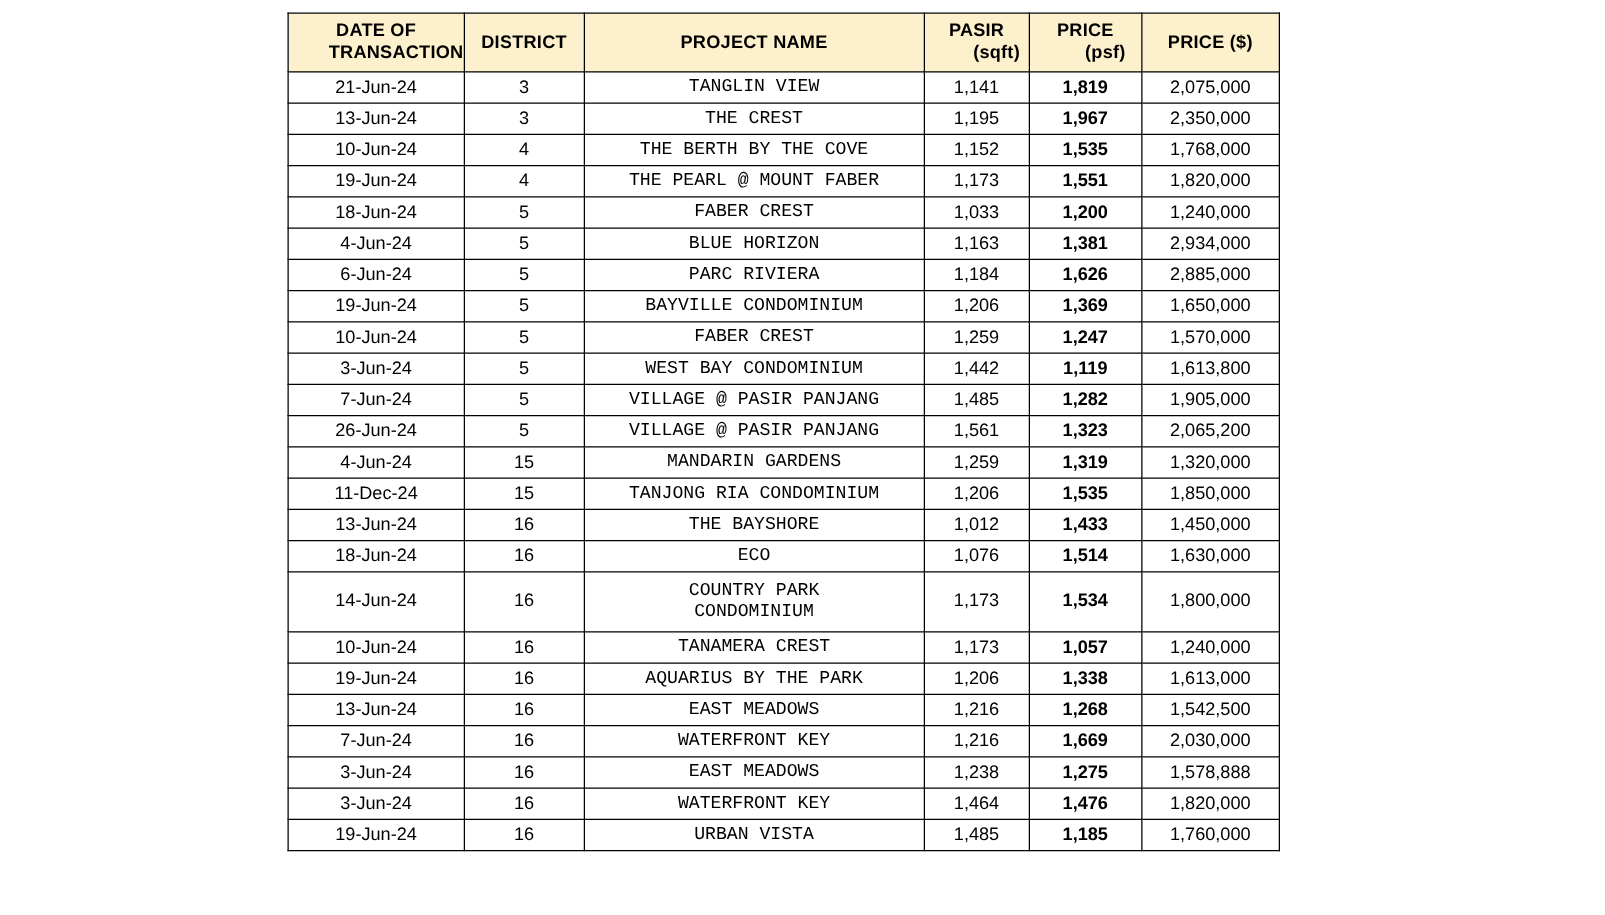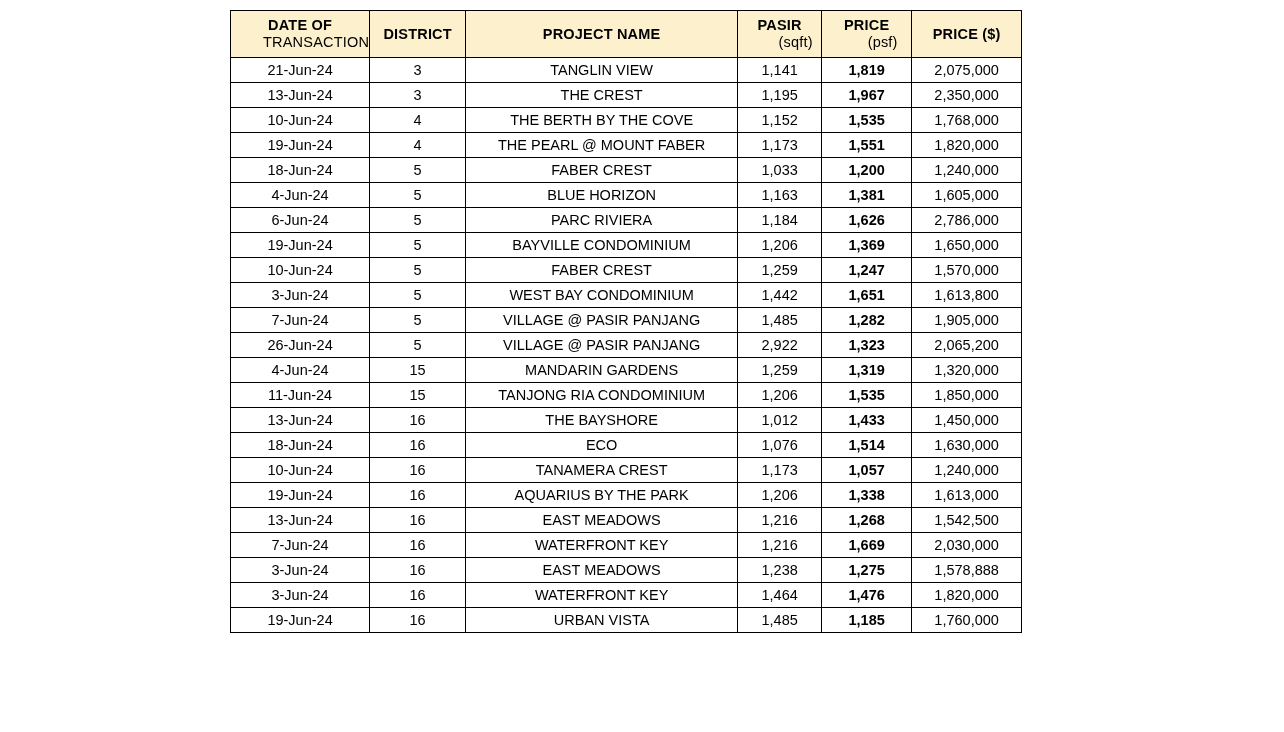--- a/index.html
+++ b/index.html
@@ -38,36 +38,36 @@
   }
   table.txn thead th {
     background: #fdf1cd;
     font-weight: bold;
     height: 46px;
     font-size: 14.5px;
     letter-spacing: 0.2px;
   }
   table.txn thead th .sub {
     display: block;
-    font-weight: normal;
+    font-weight: bold;
     padding-left: 32px;
   }
   table.txn tbody td {
     height: 24px;
   }
   
   col.c-date     { width: 132px; }
   col.c-district { width: 96px;  }
   col.c-project  { width: 272px; }
   col.c-area     { width: 84px;  }
   col.c-psf      { width: 90px;  }
   col.c-price    { width: 110px; }
 
   td.psf { font-weight: bold; margin-left: 36px; }
-  td.project { padding: 0 4px; }
+  td.project { padding: 0 4px; font-family: Liberation Mono, monospace; }
   td.two-line { line-height: 1.25; }
 </style>
 </head>
 <body>
 
 <div class="page">
   <div class="table-wrap">
     <table class="txn">
       <colgroup>
         <col class="c-date">
@@ -142,29 +142,29 @@
             <td>1,033</td>
             <td class="psf">1,200</td>
             <td>1,240,000</td>
           </tr>
           <tr>
             <td>4-Jun-24</td>
             <td>5</td>
             <td class="project">BLUE HORIZON</td>
             <td>1,163</td>
             <td class="psf">1,381</td>
-            <td>1,605,000</td>
+            <td>2,934,000</td>
           </tr>
           <tr>
             <td>6-Jun-24</td>
             <td>5</td>
             <td class="project">PARC RIVIERA</td>
             <td>1,184</td>
             <td class="psf">1,626</td>
-            <td>2,786,000</td>
+            <td>2,885,000</td>
           </tr>
           <tr>
             <td>19-Jun-24</td>
             <td>5</td>
             <td class="project">BAYVILLE CONDOMINIUM</td>
             <td>1,206</td>
             <td class="psf">1,369</td>
             <td>1,650,000</td>
           </tr>
           <tr>
@@ -173,49 +173,49 @@
             <td class="project">FABER CREST</td>
             <td>1,259</td>
             <td class="psf">1,247</td>
             <td>1,570,000</td>
           </tr>
           <tr>
             <td>3-Jun-24</td>
             <td>5</td>
             <td class="project">WEST BAY CONDOMINIUM</td>
             <td>1,442</td>
-            <td class="psf">1,651</td>
+            <td class="psf">1,119</td>
             <td>1,613,800</td>
           </tr>
           <tr>
             <td>7-Jun-24</td>
             <td>5</td>
             <td class="project">VILLAGE @ PASIR PANJANG</td>
             <td>1,485</td>
             <td class="psf">1,282</td>
             <td>1,905,000</td>
           </tr>
           <tr>
             <td>26-Jun-24</td>
             <td>5</td>
             <td class="project">VILLAGE @ PASIR PANJANG</td>
-            <td>2,922</td>
+            <td>1,561</td>
             <td class="psf">1,323</td>
             <td>2,065,200</td>
           </tr>
           <tr>
             <td>4-Jun-24</td>
             <td>15</td>
             <td class="project">MANDARIN GARDENS</td>
             <td>1,259</td>
             <td class="psf">1,319</td>
             <td>1,320,000</td>
           </tr>
           <tr>
-            <td>11-Jun-24</td>
+            <td>11-Dec-24</td>
             <td>15</td>
             <td class="project">TANJONG RIA CONDOMINIUM</td>
             <td>1,206</td>
             <td class="psf">1,535</td>
             <td>1,850,000</td>
           </tr>
           <tr>
             <td>13-Jun-24</td>
             <td>16</td>
             <td class="project">THE BAYSHORE</td>
@@ -223,20 +223,28 @@
             <td class="psf">1,433</td>
             <td>1,450,000</td>
           </tr>
           <tr>
             <td>18-Jun-24</td>
             <td>16</td>
             <td class="project">ECO</td>
             <td>1,076</td>
             <td class="psf">1,514</td>
             <td>1,630,000</td>
+          </tr>
+          <tr style="height: 48px;">
+            <td>14-Jun-24</td>
+            <td>16</td>
+            <td class="project two-line">COUNTRY PARK<br>CONDOMINIUM</td>
+            <td>1,173</td>
+            <td class="psf">1,534</td>
+            <td>1,800,000</td>
           </tr>
           <tr>
             <td>10-Jun-24</td>
             <td>16</td>
             <td class="project">TANAMERA CREST</td>
             <td>1,173</td>
             <td class="psf">1,057</td>
             <td>1,240,000</td>
           </tr>
           <tr>

